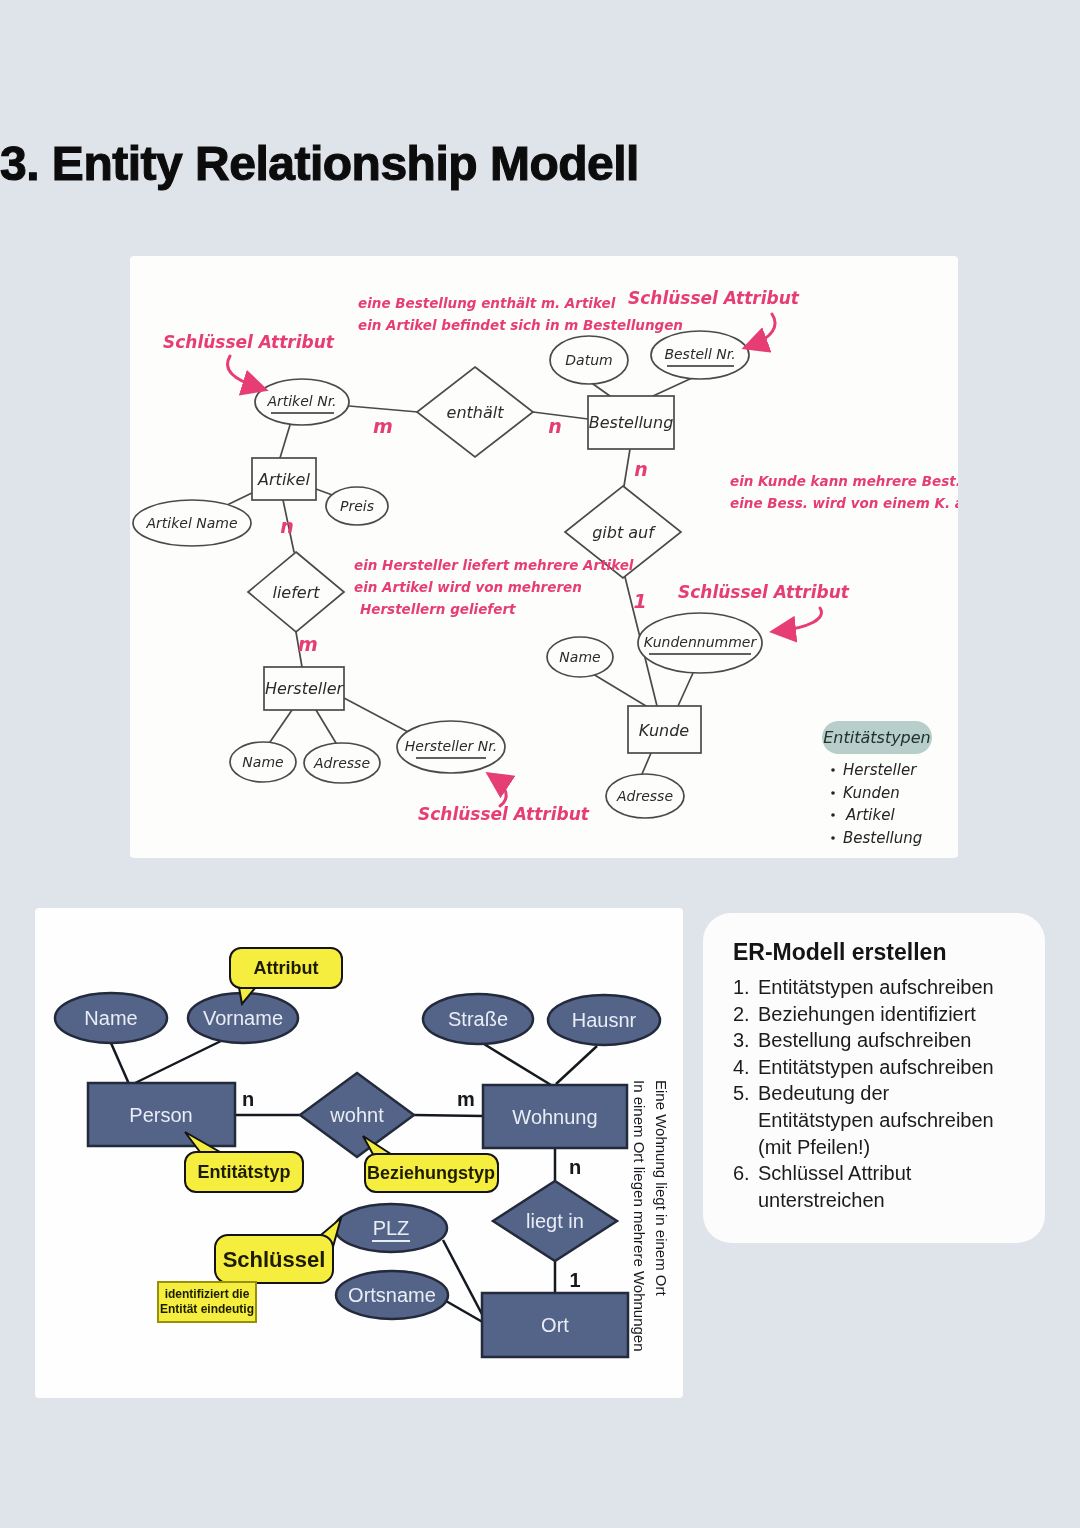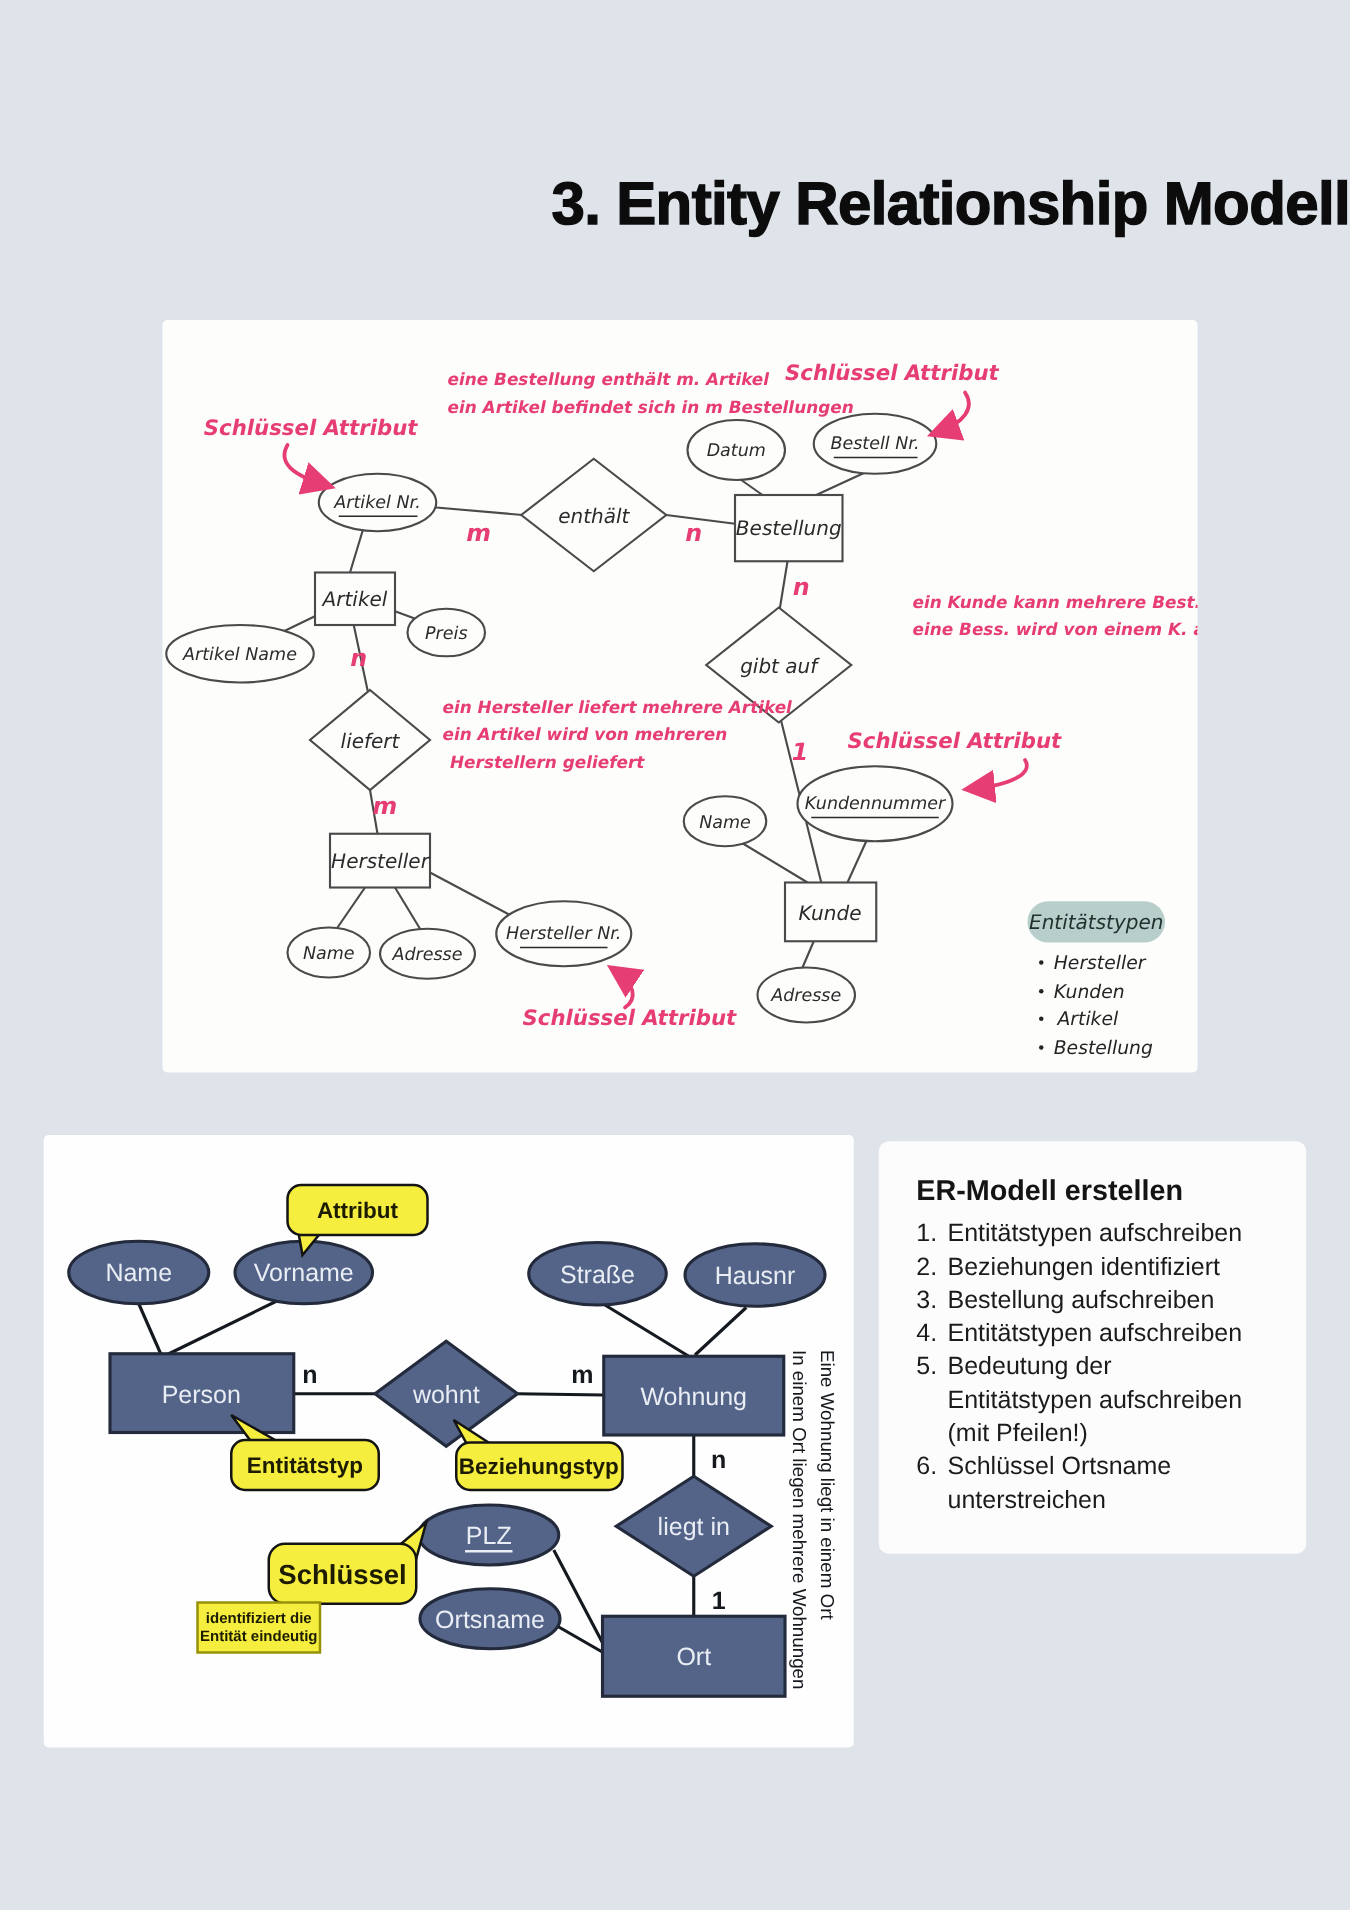--- a/index.html
+++ b/index.html
@@ -1,24 +1,24 @@
 <!DOCTYPE html>
 <html><head>
 <meta charset="utf-8">
 <style>
   html,body{margin:0;padding:0;}
   body{width:1080px;height:1528px;background:#dfe3ea;font-family:"Liberation Sans",sans-serif;overflow:hidden;}
   .page{position:relative;width:1080px;height:1528px;}
-  .title{position:absolute;left:0;top:136px;width:1080px;text-align:right;
+  .title{position:absolute;left:0;top:136px;width:1080px;text-align:left;
          font-size:48px;font-weight:bold;color:#0c0c0c;letter-spacing:-0.5px;
          -webkit-text-stroke:1.1px #0c0c0c;font-family:"Liberation Sans",sans-serif;}
   .card{position:absolute;background:#fdfdfc;}
   .card1{left:130px;top:256px;width:828px;height:602px;border-radius:4px;}
   .card2{left:35px;top:908px;width:648px;height:490px;background:#fefefe;border-radius:4px;}
-  .card3{left:703px;top:913px;width:342px;height:330px;background:#fcfcfd;border-radius:8px;
+  .card3{left:703px;top:913px;width:342px;height:330px;background:#fcfcfd;border-radius:28px;
          box-sizing:border-box;padding:26px 36px 0 30px;}
   svg{display:block;}
   
   .hline{stroke:#4a4a4a;stroke-width:1.7;fill:none;stroke-linecap:round;}
   .hshape{stroke:#4a4a4a;stroke-width:1.7;fill:#fdfdfc;}
   .he{font:italic 16px "DejaVu Sans",sans-serif;fill:#2b2b2b;text-anchor:middle;}
   .ha{font:italic 14px "DejaVu Sans",sans-serif;fill:#2b2b2b;text-anchor:middle;}
   .hu{stroke:#2b2b2b;stroke-width:1.3;}
   .pk{font:italic 700 13.5px "DejaVu Sans",sans-serif;fill:#e63d75;}
   .pkb{font:italic 700 17px "DejaVu Sans",sans-serif;fill:#e63d75;}
@@ -320,18 +320,18 @@
       <li>
           <span class="num">4.</span>
           <span>Entitätstypen aufschreiben</span>
         </li>
       <li>
           <span class="num">5.</span>
           <span>Bedeutung der Entitätstypen aufschreiben (mit Pfeilen!)</span>
         </li>
       <li>
           <span class="num">6.</span>
-          <span>Schlüssel Ortsname unterstreichen</span>
+          <span>Schlüssel Attribut unterstreichen</span>
         </li>
     </ol>
   </div>
 
 </div>
 
 </body></html>

